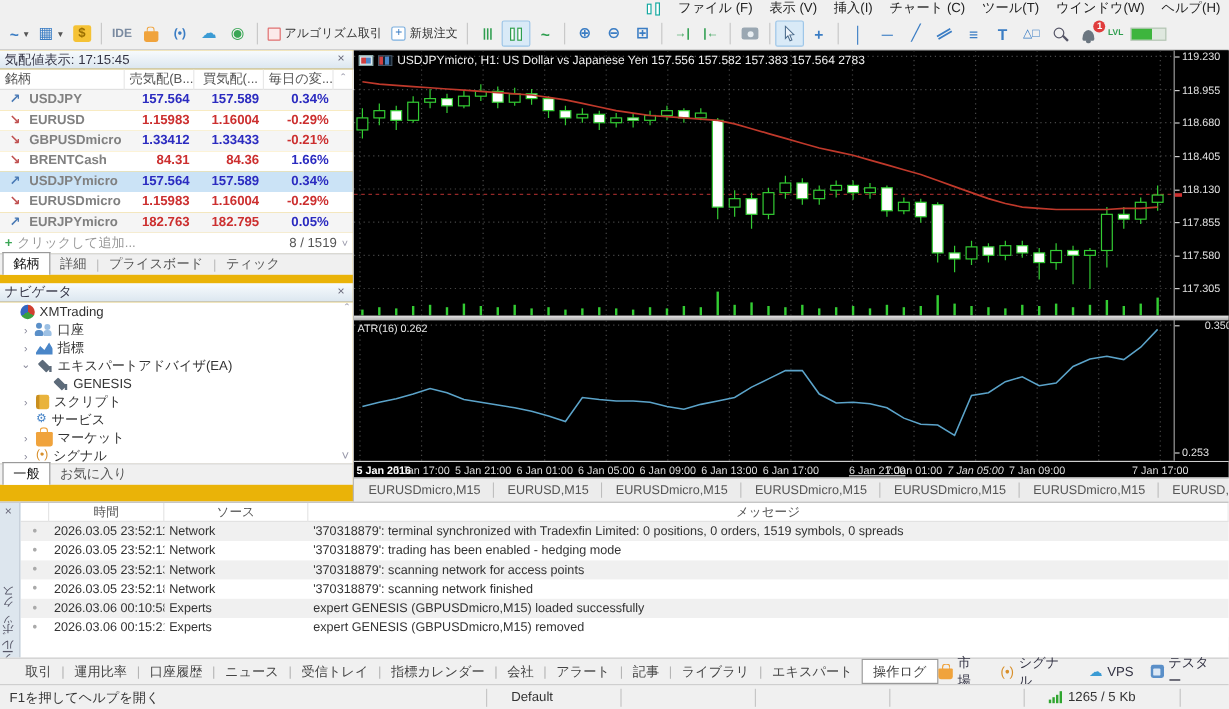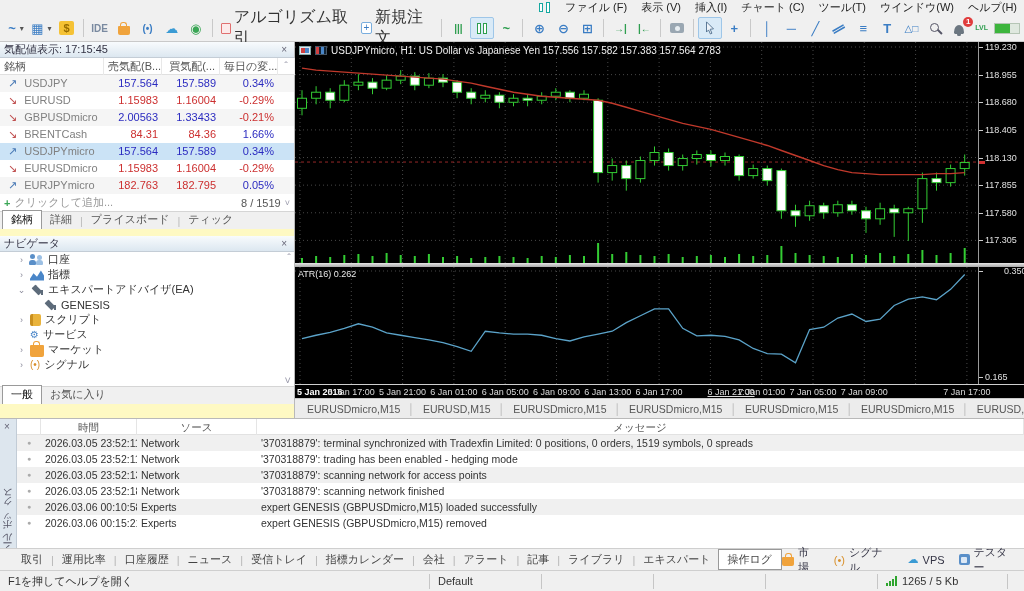--- a/index.html
+++ b/index.html
@@ -11,21 +11,21 @@
   .menubar { position:absolute; left:0; top:0; width:1024px; height:15px; background:#f0f0f0; display:flex; align-items:center;justify-content:flex-end; }
   .app-logo { width:16px; height:11px; margin:0 4px 0 5px; position:relative; }
   .app-logo i { position:absolute; width:4px; height:9px; border:1px solid #16a8a0; top:1px; background:#fff; }
   .app-logo i:nth-child(1){ left:1px; } .app-logo i:nth-child(2){ left:8px; top:0; height:11px; }
   .menu-item { padding:0 7px; height:15px; line-height:15px; color:#222; cursor:default; }
 
   
   .toolbar { position:absolute; left:0; top:15px; width:1024px; height:27px; background:#f0f0f0; border-bottom:1px solid #c9c9c9; display:flex; align-items:center; padding-left:4px; }
   .tb-btn { height:22px; min-width:24px; display:flex; align-items:center; justify-content:center; gap:3px; padding:0 3px; border:1px solid transparent; border-radius:2px; color:#3b7dc4; font-size:13px; position:relative; cursor:default; }
   .tb-btn.active { background:#d9eaf7; border-color:#9ec6e8; }
-  .tb-btn .lbl { font-size:16px; color:#333;font-family:Liberation Mono, monospace; }
+  .tb-btn .lbl { font-size:10px; color:#333;font-family:Liberation Mono, monospace; }
   .tb-sep { width:1px; height:18px; background:#c9c9c9; margin:0 4px; flex:none; }
   .caret { font-size:8px; color:#555; margin-left:1px; }
   .g-dollar { width:15px; height:14px; background:#f5c235; border-radius:2px; color:#9a6e00; font-weight:bold; font-size:11px; line-height:14px; text-align:center; }
   .g-bag { width:12px; height:9px; background:#f0a33c; border-radius:1px 1px 2px 2px; position:relative; margin-top:4px; }
   .g-bag::before { content:""; position:absolute; top:-4px; left:2.5px; width:5px; height:4px; border:1.5px solid #f0a33c; border-bottom:none; border-radius:3px 3px 0 0; }
   .g-algo { width:11px; height:11px; border:1.5px solid #e07070; background:#fceaea; border-radius:1px; }
   .g-neworder { width:12px; height:12px; border:1px solid #7aaede; background:#fff; color:#3b7dc4; font-size:10px; line-height:10px; text-align:center; border-radius:2px; }
   .g-candles { display:flex; gap:2px; align-items:center; height:14px; }
   .g-candles i { width:4px; height:11px; border:1px solid #2e9e4f; background:#fff; position:relative; }
   .g-candles i::before { content:""; position:absolute; left:1px; top:-3px; width:1px; height:17px; background:#2e9e4f; z-index:-1; }
@@ -36,27 +36,27 @@
   .g-search::after { content:""; position:absolute; width:6px; height:1.5px; background:#556; transform:rotate(45deg); right:-5px; bottom:-2px; }
   .g-bell { width:10px; height:9px; background:#6b7680; border-radius:50% 50% 12% 12% / 80% 80% 20% 20%; position:relative; margin-top:2px; }
   .g-bell::after { content:""; position:absolute; left:3px; bottom:-2.5px; width:3.5px; height:3.5px; background:#6b7680; border-radius:50%; }
   .badge { position:absolute; top:-1px; right:-3px; background:#e03c3c; color:#fff; font-size:8px; line-height:10px; min-width:10px; height:10px; border-radius:5px; text-align:center; padding:0 1px; font-weight:bold; }
   .g-lvl { font-size:7px; font-weight:bold; color:#2e9e4f; line-height:8px; text-align:center; }
   .g-bar { width:30px; height:11px; background:#dfe8df; border:1px solid #b5c5b5; margin-left:3px; position:relative; }
   .g-bar i { position:absolute; left:0; top:0; bottom:0; width:62%; background:#3db53d; }
   .rot60 { transform:rotate(60deg); display:inline-block; }
 
   
-  .left { position:absolute; left:0; top:42px; width:295px; height:376px; background:#fef9c3; border-right:1px solid #b9b9b9; }
+  .left { position:absolute; left:0; top:42px; width:295px; height:376px; background:#eab308; border-right:1px solid #b9b9b9; }
   .panel-head { height:16px; background:linear-gradient(#f8fbfd,#dce7f0); border-bottom:1px solid #c4cdd6; display:flex; align-items:center; padding:0 4px; color:#334; }
   .panel-head .x { margin-left:auto; color:#667; font-size:10px; padding:0 3px; cursor:default; }
   .mw-grid { display:grid; grid-template-columns:104px 58px 58px 58px 17px; align-items:center; }
   .mw-colhead { height:17px; background:#fff; border-bottom:1px solid #e0e0e0; color:#555; }
   .mw-colhead span { padding:0 4px; overflow:hidden; white-space:nowrap; border-right:1px solid #e8e8e8; line-height:17px; }
-  .mw-row { height:17px; background:#fff; color:#808080; }
+  .mw-row { height:17px; background:#fff; color:#808080;font-weight:bold; }
   .mw-row:nth-child(odd) { background:#f5f5f5; }
   .mw-row.sel { background:#cbe3f6; }
   .mw-row span { padding:0 4px; white-space:nowrap; overflow:hidden; line-height:17px; }
   .num { text-align:right; }
   .clr-b { color:#2b2bc0; } .clr-r { color:#cc2f2f; }
   .arrow-up { color:#4a7ab5; } .arrow-dn { color:#c05050; }
   .mw-add { height:17px; display:flex; align-items:center; background:#fff; color:#999; padding:0 4px; }
   .mw-add .plus { color:#3aa655; margin-right:4px; font-weight:bold; }
   .mw-add .count { margin-left:auto; color:#555; }
   .mw-add .sdn { color:#99a; margin-left:4px; font-size:9px; }
@@ -118,21 +118,21 @@
   .btab { padding:2px 7px; white-space:nowrap;font-family:Liberation Mono, monospace; }
   .btab.active { background:#fff; border:1px solid #999; padding:2px 9px; }
   .btab-sep { color:#b5b5b5; margin:0 1px; }
   .bt-right { margin-left:auto; display:flex; align-items:center; gap:14px; color:#334; }
   .bt-item { display:flex; align-items:center; gap:4px; }
   .chip { width:11px; height:11px; background:#5a8fc8; border-radius:2px; position:relative; }
   .chip::after { content:""; position:absolute; inset:2.5px; background:#dce8f5; border-radius:1px; }
 
   .statusbar { position:absolute; left:0; top:570px; width:1024px; height:21px; background:#f0f0f0; border-top:1px solid #cfcfcf; display:flex; align-items:center; color:#333; }
   .sb-help { padding:0 8px; flex:1; }
-  .sb-cell { border-left:1px solid #c6c6c6; height:15px; line-height:15px; padding:0 8px; flex:none; }
+  .sb-cell { border-left:1px solid #c6c6c6; height:15px; line-height:15px; padding:0 20px; flex:none; }
   .sb-traffic { display:flex; align-items:center; gap:5px; }
   .sigbars { display:flex; align-items:flex-end; gap:1px; height:10px; }
   .sigbars i { width:2px; background:#2fa52f; }
   .sigbars i:nth-child(1){height:3px;} .sigbars i:nth-child(2){height:5px;} .sigbars i:nth-child(3){height:7px;} .sigbars i:nth-child(4){height:10px;}
 </style>
 </head>
 <body>
 
 <div class="app">
 
@@ -283,21 +283,21 @@
         </div>
         <div class="mw-grid mw-row">
           <span><span class="arrow-dn">↘ </span>EURUSD</span>
           <span class="num clr-r">1.15983</span>
           <span class="num clr-r">1.16004</span>
           <span class="num clr-r">-0.29%</span>
           <span></span>
         </div>
         <div class="mw-grid mw-row">
           <span><span class="arrow-dn">↘ </span>GBPUSDmicro</span>
-          <span class="num clr-b">2.00563</span>
+          <span class="num clr-b">1.33412</span>
           <span class="num clr-b">1.33433</span>
           <span class="num clr-r">-0.21%</span>
           <span></span>
         </div>
         <div class="mw-grid mw-row">
           <span><span class="arrow-dn">↘ </span>BRENTCash</span>
           <span class="num clr-r">84.31</span>
           <span class="num clr-r">84.36</span>
           <span class="num clr-b">1.66%</span>
           <span></span>
@@ -337,20 +337,25 @@
         <span class="ptab">プライスボード</span>
         <span class="ptab-sep">|</span>
         <span class="ptab">ティック</span>
       </div>
     <div class="spacer7"></div>
     <div class="panel-head">
       <span>ナビゲータ</span>
       <span class="x">×</span>
     </div>
     <div class="nav-tree" id="nav-tree">
+        <div class="nav-row" style="padding-left: 4px;">
+          <span class="nav-exp"></span>
+          <span class="nico nico-globe"></span>
+          <span>XMTrading</span>
+        </div>
         <div class="nav-row" style="padding-left: 17px;">
           <span class="nav-exp">›</span>
           <span class="nico nico-users"></span>
           <span>口座</span>
         </div>
         <div class="nav-row" style="padding-left: 17px;">
           <span class="nav-exp">›</span>
           <span class="nico nico-ind"></span>
           <span>指標</span>
         </div>
@@ -599,21 +604,21 @@
         <span class="tl" style="left: 2px; font-weight: bold; color: rgb(255, 255, 255);">5 Jan 2016</span>
         <span class="tl" style="left: 56.3px; transform: translateX(-50%);">5 Jan 17:00</span>
         <span class="tl" style="left: 107.6px; transform: translateX(-50%);">5 Jan 21:00</span>
         <span class="tl" style="left: 158.9px; transform: translateX(-50%);">6 Jan 01:00</span>
         <span class="tl" style="left: 210.2px; transform: translateX(-50%);">6 Jan 05:00</span>
         <span class="tl" style="left: 261.5px; transform: translateX(-50%);">6 Jan 09:00</span>
         <span class="tl" style="left: 312.8px; transform: translateX(-50%);">6 Jan 13:00</span>
         <span class="tl" style="left: 364.1px; transform: translateX(-50%); text-align: center;">6 Jan 17:00</span>
         <span class="tl" style="left: 436px; transform: translateX(-50%); text-decoration: underline;">6 Jan 21:00</span>
         <span class="tl" style="left: 466.7px; transform: translateX(-50%);">7 Jan 01:00</span>
-        <span class="tl" style="left: 518px; transform: translateX(-50%);">7 Jan 05:00</span>
+        <span class="tl" style="left: 518px; transform: translateX(-50%); font-style: italic;">7 Jan 05:00</span>
         <span class="tl" style="left: 569.3px; transform: translateX(-50%);">7 Jan 09:00</span>
         <span class="tl" style="left: 620.6px; transform: translateX(-50%); margin-top: 16px;">7 Jan 13:00</span>
         <span class="tl" style="left: 671.9px; transform: translateX(-50%);">7 Jan 17:00</span>
       </div>
     <div class="price-axis" id="price-axis">
         <span class="tick" style="top: 5.01376px;"></span>
         <span class="pt" style="top: 0.0137614px;">119.230</span>
         <span class="tick" style="top: 32.6399px;"></span>
         <span class="pt" style="top: 27.6399px;">118.955</span>
         <span class="tick" style="top: 60.2661px;"></span>
@@ -625,21 +630,21 @@
         <span class="tick" style="top: 143.144px;"></span>
         <span class="pt" style="top: 138.144px;">117.855</span>
         <span class="tick" style="top: 170.771px;"></span>
         <span class="pt" style="top: 165.771px;">117.580</span>
         <span class="tick" style="top: 198.397px;"></span>
         <span class="pt" style="top: 193.397px;">117.305</span>
         <span class="bidmark" style="top: 119.039px;"></span>
         <span class="tick" style="top: 229.015px;"></span>
         <span class="pt" style="top: 224.015px; padding-left: 19px;">0.350</span>
         <span class="tick" style="top: 335.118px;"></span>
-        <span class="pt" style="top: 330.118px;">0.165</span>
+        <span class="pt" style="top: 330.118px;">0.253</span>
       </div>
   </div>
 
   <div class="chart-tabs" id="chart-tabs">
       <span class="ctab">EURUSDmicro,M15</span>
       <span class="ctab-sep">│</span>
       <span class="ctab">EURUSD,M15</span>
       <span class="ctab-sep">│</span>
       <span class="ctab">EURUSDmicro,M15</span>
       <span class="ctab-sep">│</span>

